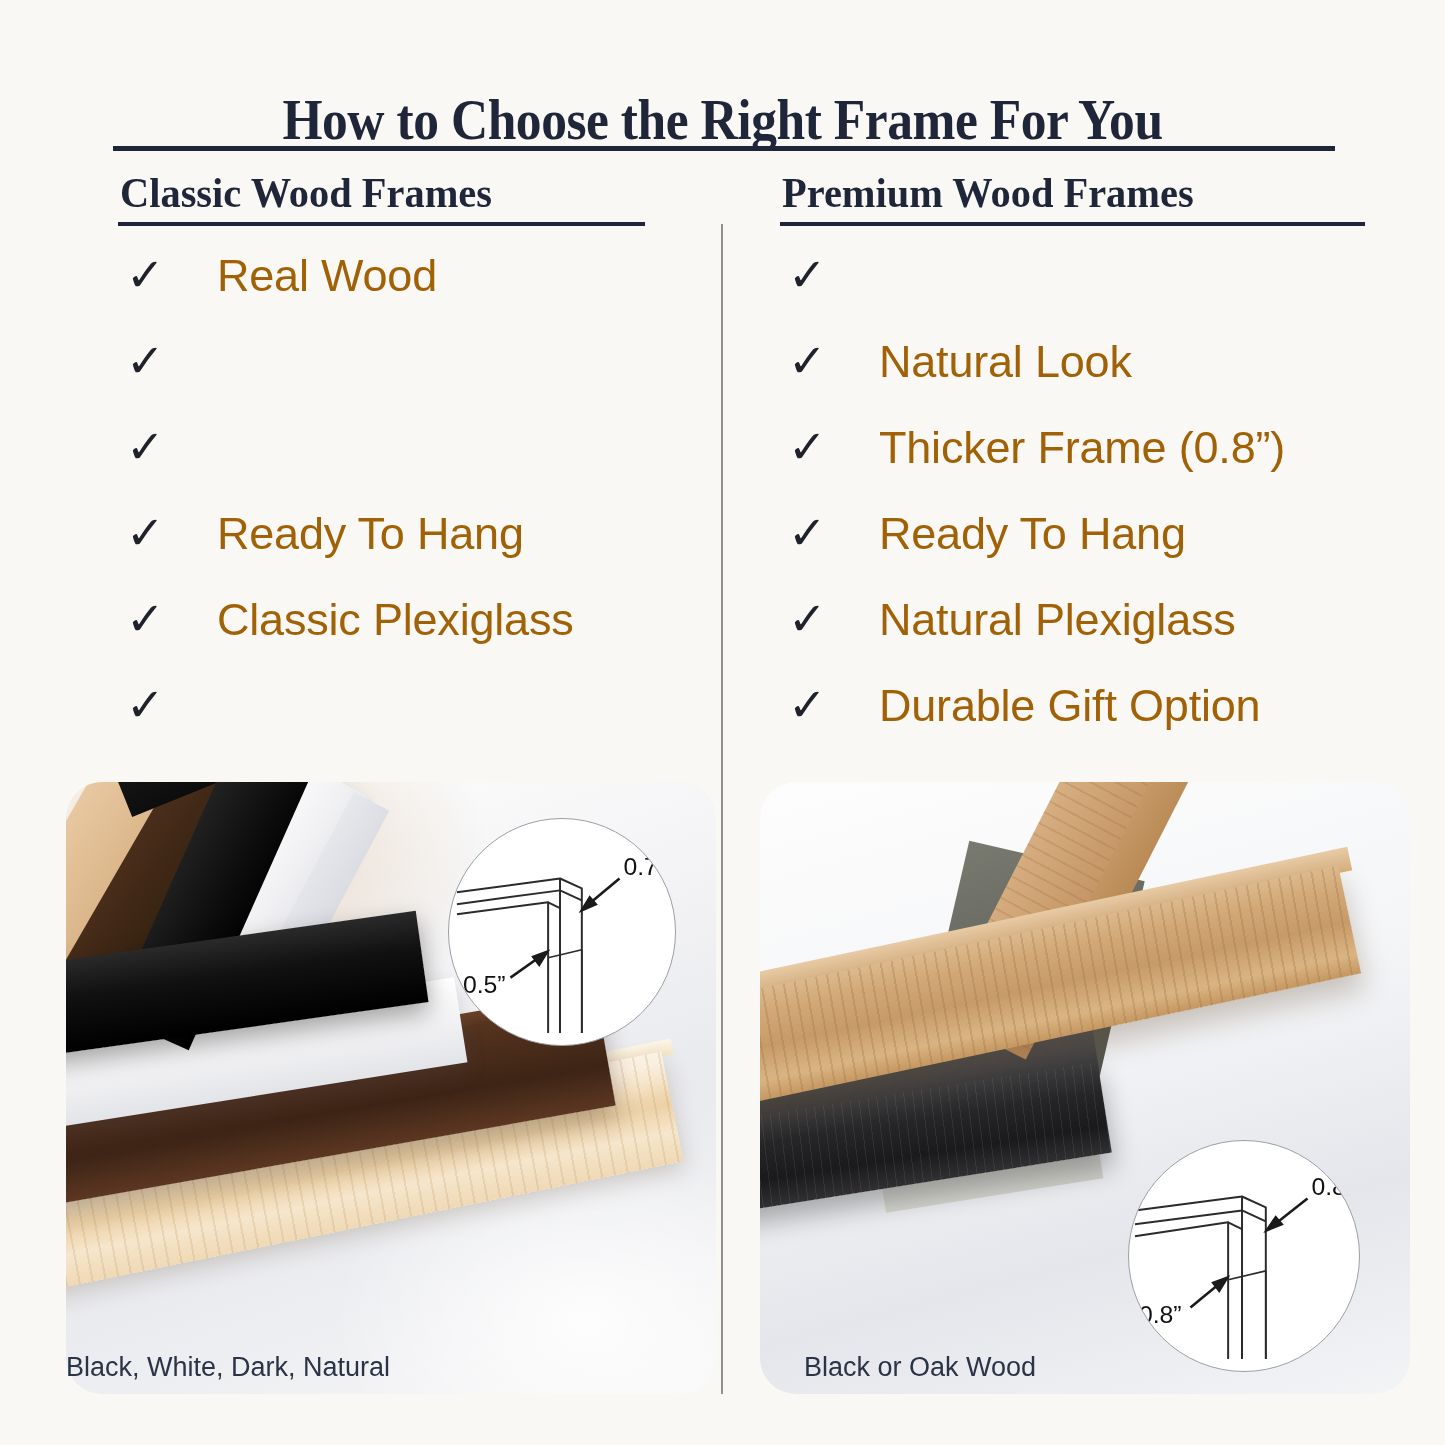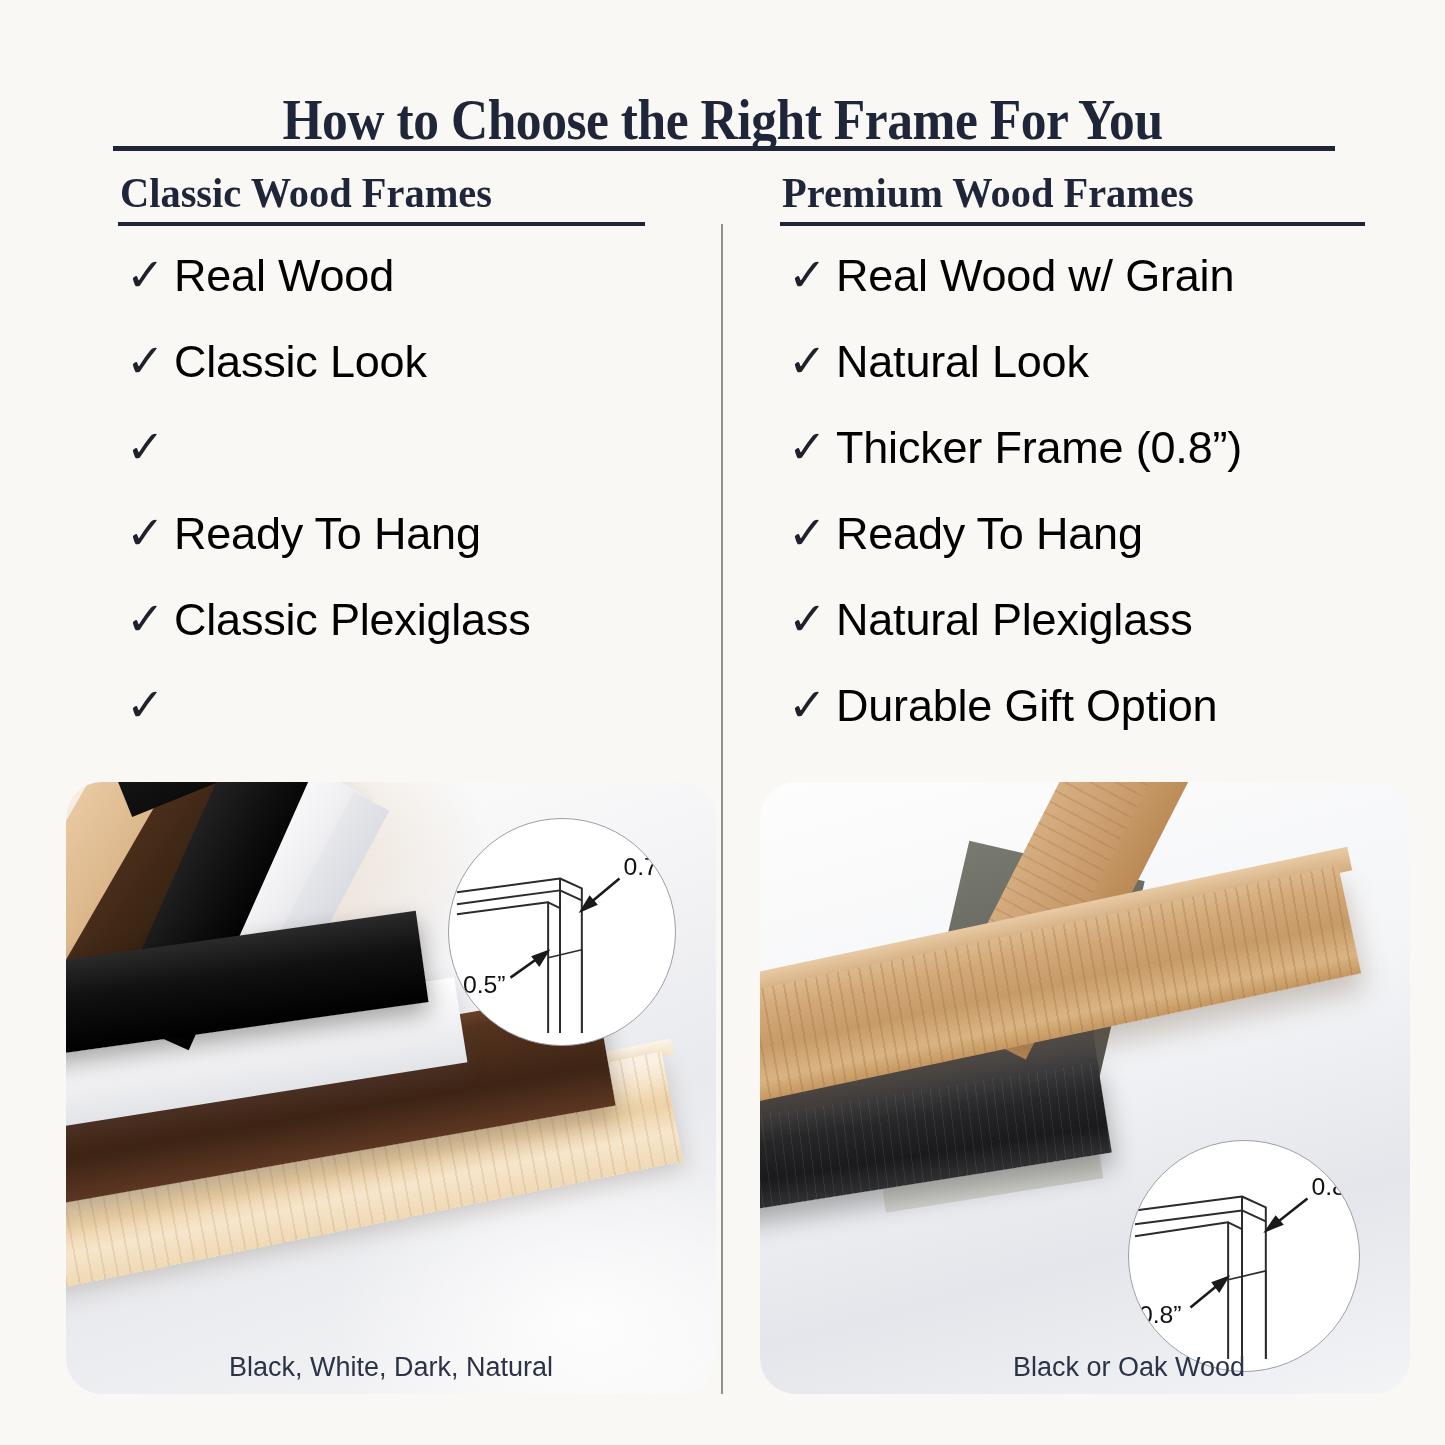--- a/index.html
+++ b/index.html
@@ -89,23 +89,24 @@
     width: 48px;
     font-size: 46px;
     line-height: 1;
     font-weight: 700;
     color: #20222b;
     font-family: "DejaVu Sans", sans-serif;
   }
   .feature-label {
     font-size: 45px;
     line-height: 1;
-    color: #000000;
+    color: #a16207;
     white-space: nowrap;
     letter-spacing: -0.2px;
+    margin-left: 43px;
   }
 
   
   .photo-card {
     position: absolute;
     top: 782px;
     width: 650px;
     height: 612px;
     border-radius: 36px;
     overflow: hidden;
@@ -351,21 +352,21 @@
     overflow: hidden;
   }
   .inset.left  { left: 448px; top: 818px; width: 228px; height: 228px; }
   .inset.right { left: 1128px; top: 1140px; width: 232px; height: 232px; }
 
   .inset svg { display:block; width:100%; height:100%; }
 
   
   .photo-caption {
     position: absolute;
-    text-align: center;
+    text-align: left;
     font-size: 27px;
     color: #2b3347;
     white-space: nowrap;
   }
   .photo-caption.left  { left: 66px; top: 1352px; width: 650px; }
   .photo-caption.right { left: 804px; top: 1352px; width: 650px; }
 </style>
 </head>
 <body>
 
@@ -382,42 +383,40 @@
 
   <div class="divider"></div>
 
   <div class="feature-list left">
     <div class="feature-row">
       <span class="check-icon">✓</span>
       <span class="feature-label">Real Wood</span>
     </div>
     <div class="feature-row">
       <span class="check-icon">✓</span>
-      <span class="feature-label">Classic Look</span>
     </div>
     <div class="feature-row">
       <span class="check-icon">✓</span>
     </div>
     <div class="feature-row">
       <span class="check-icon">✓</span>
       <span class="feature-label">Ready To Hang</span>
     </div>
     <div class="feature-row">
       <span class="check-icon">✓</span>
       <span class="feature-label">Classic Plexiglass</span>
     </div>
     <div class="feature-row">
       <span class="check-icon">✓</span>
     </div>
   </div>
 
   <div class="feature-list right">
     <div class="feature-row">
       <span class="check-icon">✓</span>
-      <span class="feature-label">Real Wood w/ Grain</span>
     </div>
     <div class="feature-row">
       <span class="check-icon">✓</span>
       <span class="feature-label">Natural Look</span>
     </div>
     <div class="feature-row">
       <span class="check-icon">✓</span>
       <span class="feature-label">Thicker Frame (0.8”)</span>
     </div>
     <div class="feature-row">

